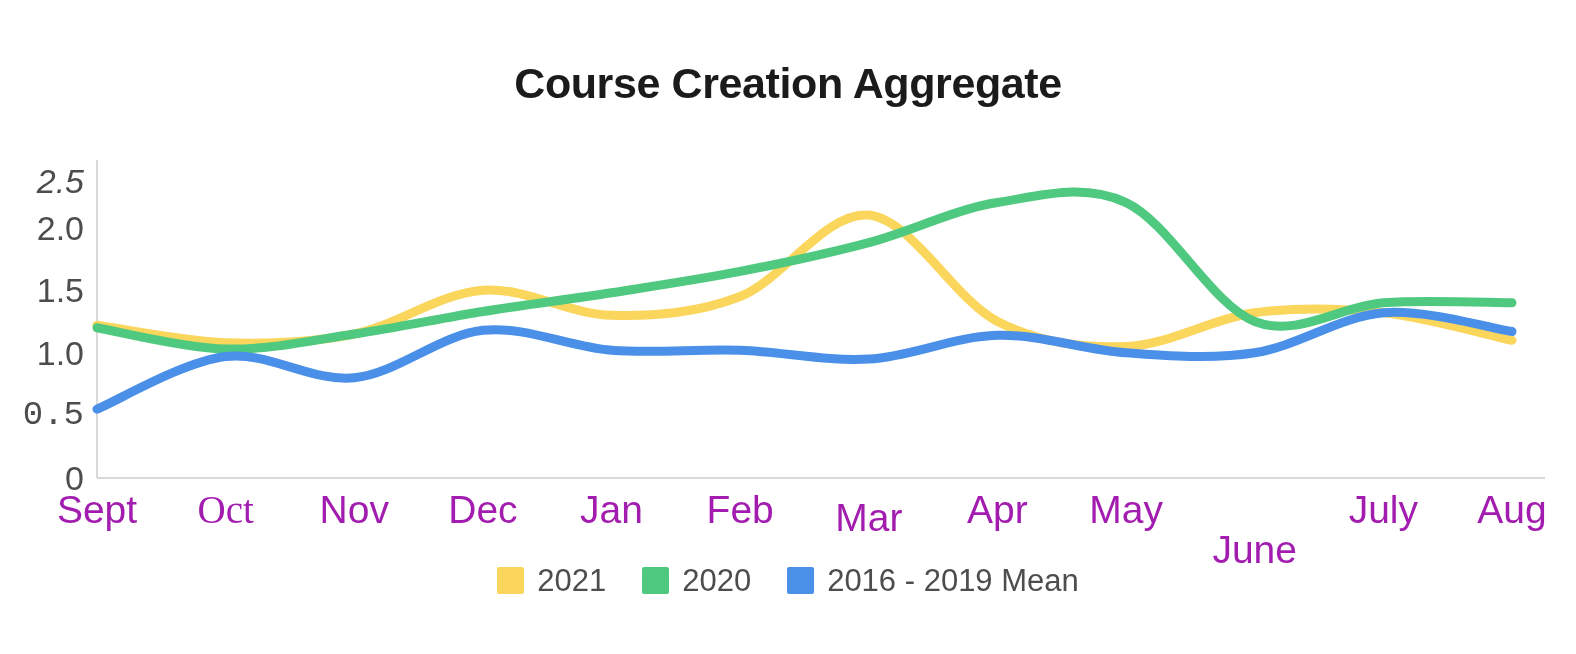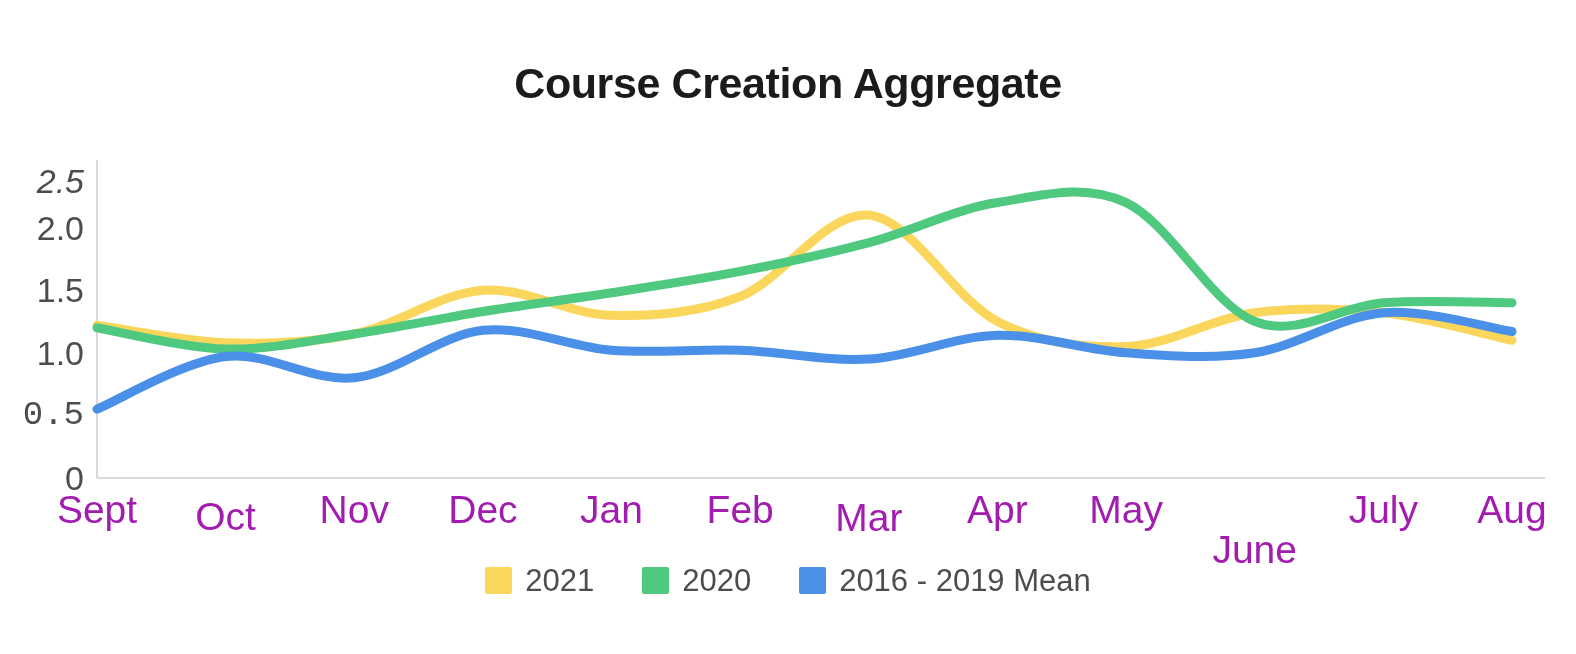--- a/index.html
+++ b/index.html
@@ -82,21 +82,21 @@
   }
   #legend {
     position: absolute;
     left: 0;
     top: 565px;
     width: 1576px;
     display: flex;
     flex-direction: row;
     justify-content: center;
     align-items: flex-start;
-    gap: 48px;
+    gap: 36px;
   }
   .legend-item {
     display: flex;
     flex-direction: row;
     align-items: center;
     gap: 13px;
   }
   .legend-swatch {
     width: 27px;
     height: 27px;
@@ -135,21 +135,21 @@
       <div class="axis-tick-label y-tick" style="top: 164px; font-style: italic;">2.5</div>
       <div class="axis-tick-label y-tick" style="top: 210.6px; padding-left: 21px;">2.0</div>
       <div class="axis-tick-label y-tick" style="top: 273.2px;">1.5</div>
       <div class="axis-tick-label y-tick" style="top: 335.8px; padding-left: 20px;">1.0</div>
       <div class="axis-tick-label y-tick" style="top: 398.4px; font-family: Liberation Mono, monospace;">0.5</div>
       <div class="axis-tick-label y-tick" style="top: 461px;">0</div>
     </div>
 
   <div id="x-axis-labels">
       <div class="x-tick" style="left: 97px; top: 0px;">Sept</div>
-      <div class="x-tick" style="left: 225.636px; top: 7px;">Oct</div>
+      <div class="x-tick" style="left: 225.636px; top: 0px; font-family: Liberation Serif, serif;">Oct</div>
       <div class="x-tick" style="left: 354.273px; top: 0px;">Nov</div>
       <div class="x-tick" style="left: 482.909px; top: 0px;">Dec</div>
       <div class="x-tick" style="left: 611.545px; top: 0px;">Jan</div>
       <div class="x-tick" style="left: 740.182px; top: 0px;">Feb</div>
       <div class="x-tick" style="left: 868.818px; top: 8px;">Mar</div>
       <div class="x-tick" style="left: 997.455px; top: 0px;">Apr</div>
       <div class="x-tick" style="left: 1126.09px; top: 0px;">May</div>
       <div class="x-tick" style="left: 1254.73px; top: 0px; margin-top: 40px;">June</div>
       <div class="x-tick" style="left: 1383.36px; top: 0px;">July</div>
       <div class="x-tick" style="left: 1512px; top: 0px;">Aug</div>

